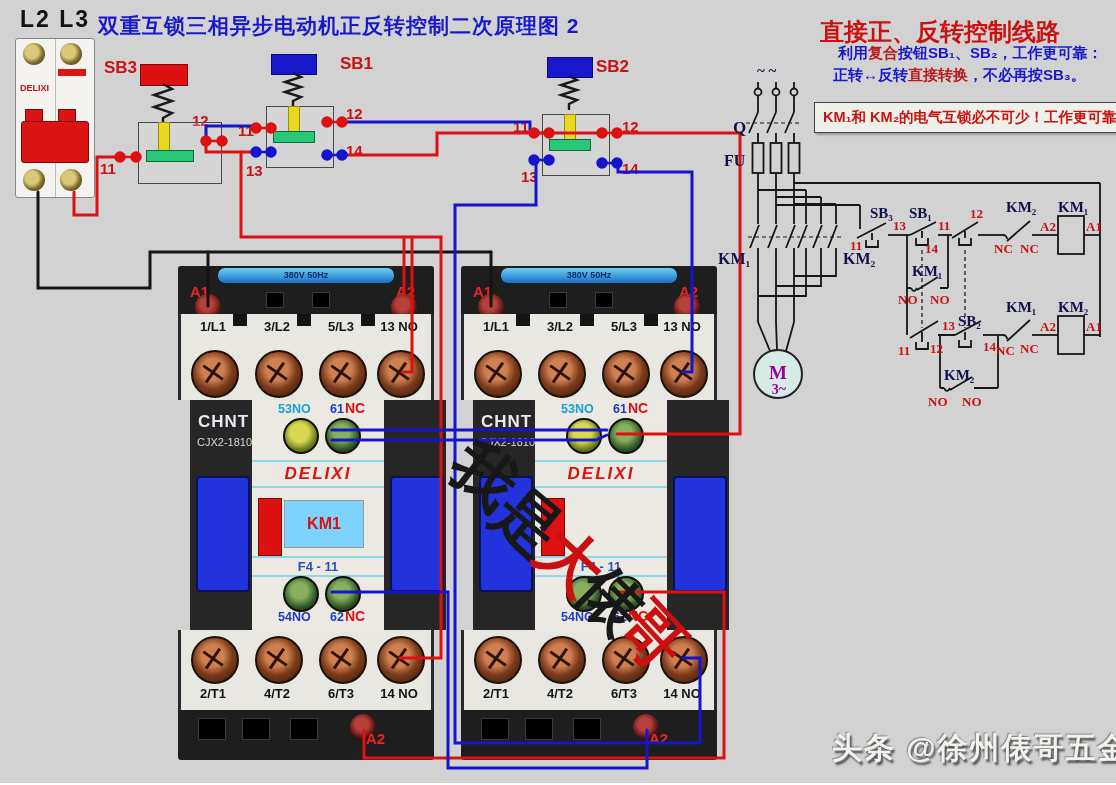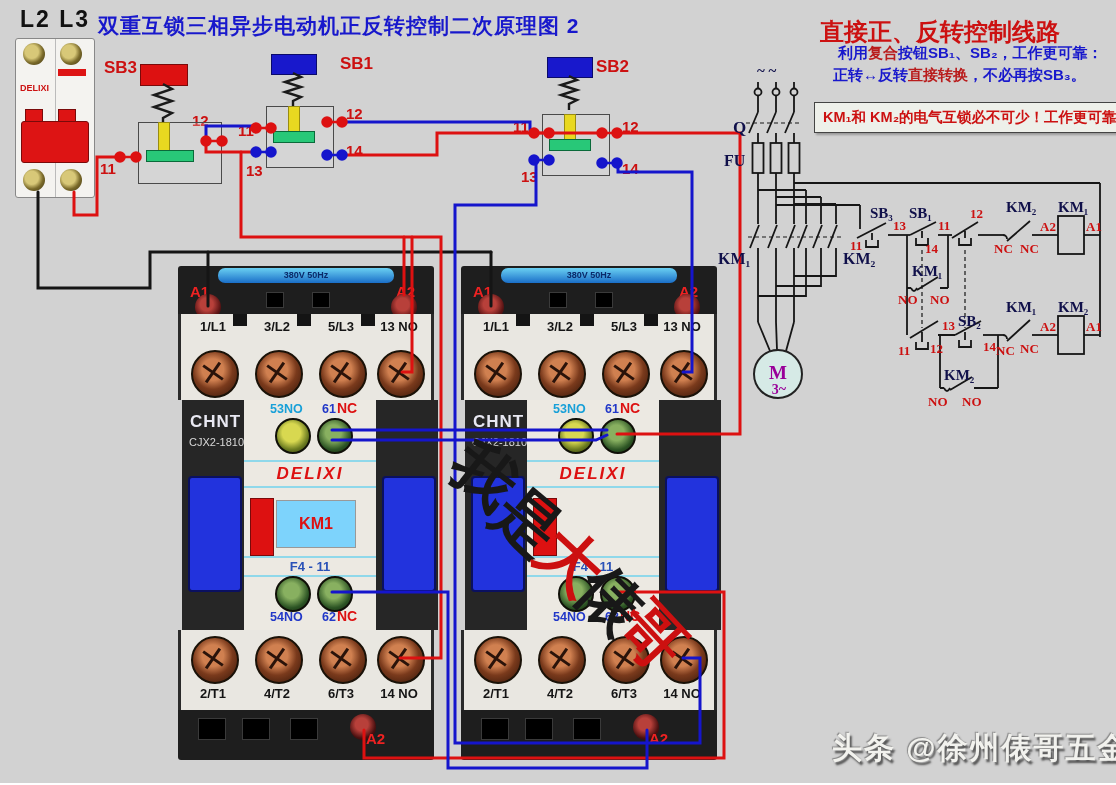--- a/index.html
+++ b/index.html
@@ -50,21 +50,21 @@
              background:radial-gradient(circle at 45% 40%,#b8403a 0 30%,#5a1414 65%,#240808 100%);}
   .ct-slot{position:absolute;background:#000;border:1px solid #3a3a3a;}
   .ct-face{position:absolute;left:0;width:100%;background:#e9e7e1;border-left:3px solid #2a2a2a;border-right:3px solid #2a2a2a;box-sizing:border-box;}
   .ct-tab{position:absolute;top:0;width:14px;height:12px;background:#141414;}
   .ct-mainlbl{position:absolute;width:62px;text-align:center;color:#141414;font-weight:bold;font-size:13px;}
   .scrw-main{position:absolute;width:44px;height:44px;border-radius:50%;
              background:radial-gradient(circle at 45% 40%,#d08050 0 30%,#7a3a1c 55%,#301408 100%);
              border:2px solid #1a1208;}
   .scrw-main:after{content:"";position:absolute;left:8px;top:19px;width:24px;height:3px;background:#2a130a;transform:rotate(35deg);}
   .scrw-main:before{content:"";position:absolute;left:8px;top:19px;width:24px;height:3px;background:#2a130a;transform:rotate(-55deg);}
-  .ct-mid{position:absolute;left:4px;top:134px;width:100%;height:230px;background:#262626;}
+  .ct-mid{position:absolute;left:12px;top:134px;width:100%;height:230px;background:#262626;}
   .ct-brand{position:absolute;left:8px;top:12px;color:#e8e8f2;font-weight:bold;font-size:17px;letter-spacing:1px;}
   .ct-model{position:absolute;left:7px;top:36px;color:#d8d8d8;font-size:11px;}
   .ct-blue{position:absolute;top:76px;width:50px;height:112px;background:#2233dd;border:2px solid #0a1060;border-radius:4px;}
   .ct-panel{position:absolute;left:62px;top:0;width:132px;height:230px;background:#ece9e2;}
   .aux-lbl{position:absolute;font-weight:bold;font-size:12.5px;}
   .aux-cy{color:#18a0d8;} .aux-bl{color:#2238c8;} .aux-rd{color:#dd1111;font-size:14px;}
   .scrw-aux{position:absolute;width:32px;height:32px;border-radius:50%;border:2px solid #101008;}
   .aux-yg{background:radial-gradient(circle at 45% 40%,#d8d850 0 35%,#6a7a20 65%,#2a300a 100%);}
   .aux-gn{background:radial-gradient(circle at 45% 40%,#88b060 0 30%,#2c5424 65%,#101f0a 100%);}
   .ct-delixi{position:absolute;left:0;top:60px;width:100%;text-align:center;color:#dd1111;

